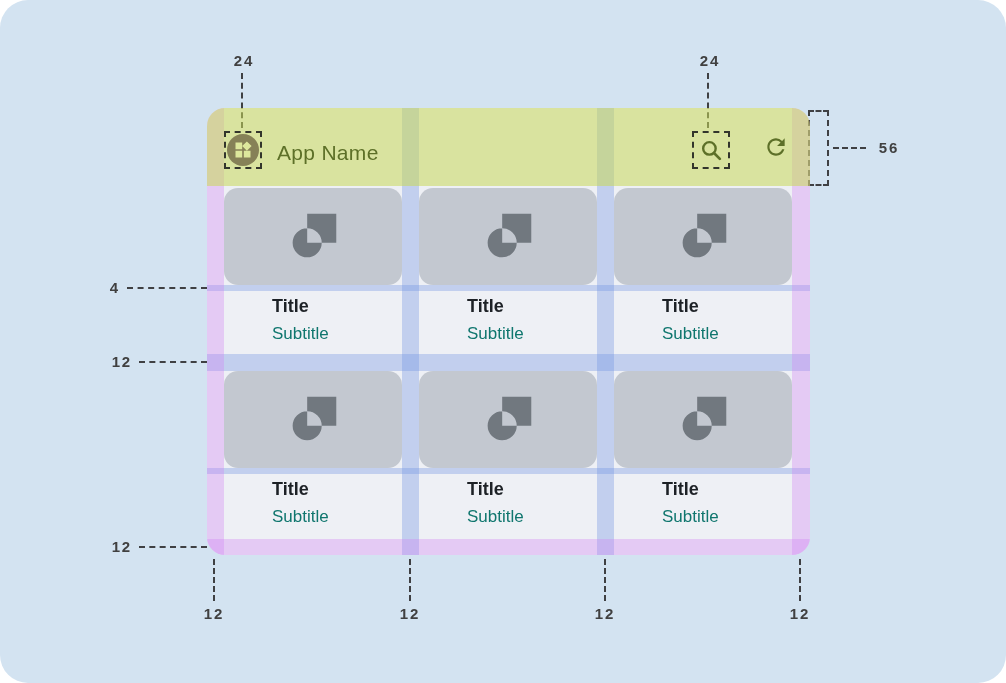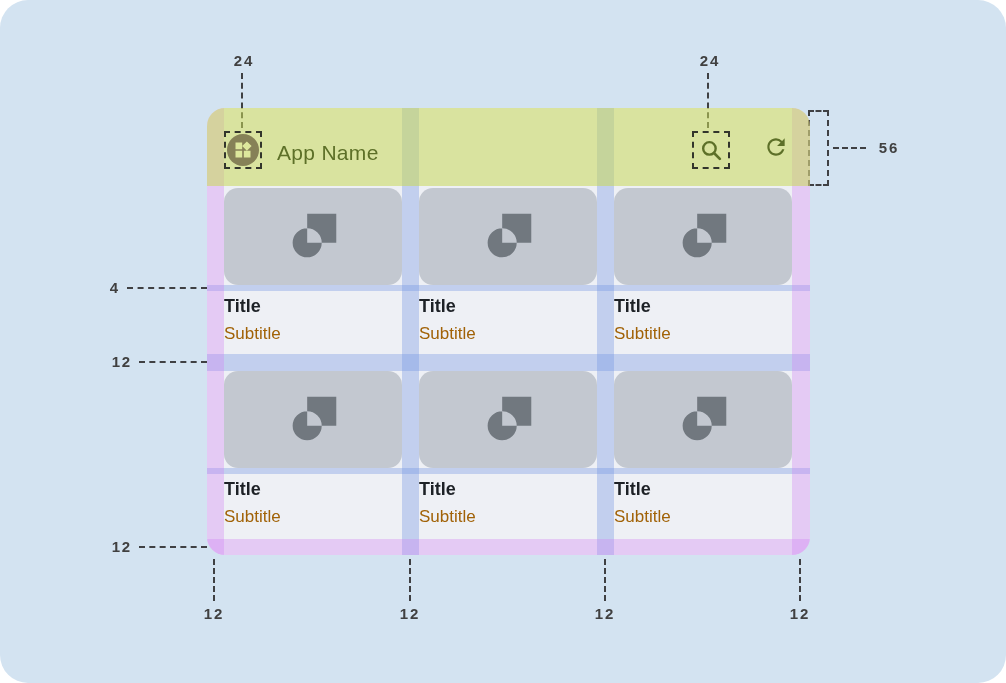--- a/index.html
+++ b/index.html
@@ -21,24 +21,24 @@
     display:flex; gap:17px; z-index:1;
   }
   .col{ width:178px; display:flex; flex-direction:column; padding-top:2px; }
   .card{ display:flex; flex-direction:column; }
   .card-media{
     height:97px; border-radius:14px; background:#c3c8d0;
     display:flex; align-items:center; justify-content:center;
   }
   .gap4 { height:6px; }
   .gap12{ height:17px; }
-  .card-text{ height:63px; }
+  .card-text{ height:63px;padding-left:48px; }
   .card-text.second{ height:65px; }
   .card-title{ margin-top:3px; font-size:18px; font-weight:600; color:#1d2126; line-height:24px; }
-  .card-subtitle{ margin-top:5px; font-size:17px; font-weight:400; color:#a16207; line-height:22px; }
+  .card-subtitle{ margin-top:5px; font-size:17px; font-weight:400; color:#0f766e; line-height:22px; }
 
   
   .ov{ position:absolute; pointer-events:none; }
   .ov-strip-h{ left:0; right:0; background:rgba(112,146,225,0.35); z-index:2; }
   .ov-strip-a{ top:177px; height:6px; }
   .ov-strip-b{ top:246px; height:17px; }
   .ov-strip-c{ top:360px; height:6px; }
   .ov-gutter{ top:0; bottom:0; width:17px; background:rgba(112,146,225,0.35); z-index:2; }
   .ov-gutter-1{ left:195px; }
   .ov-gutter-2{ left:390px; }

